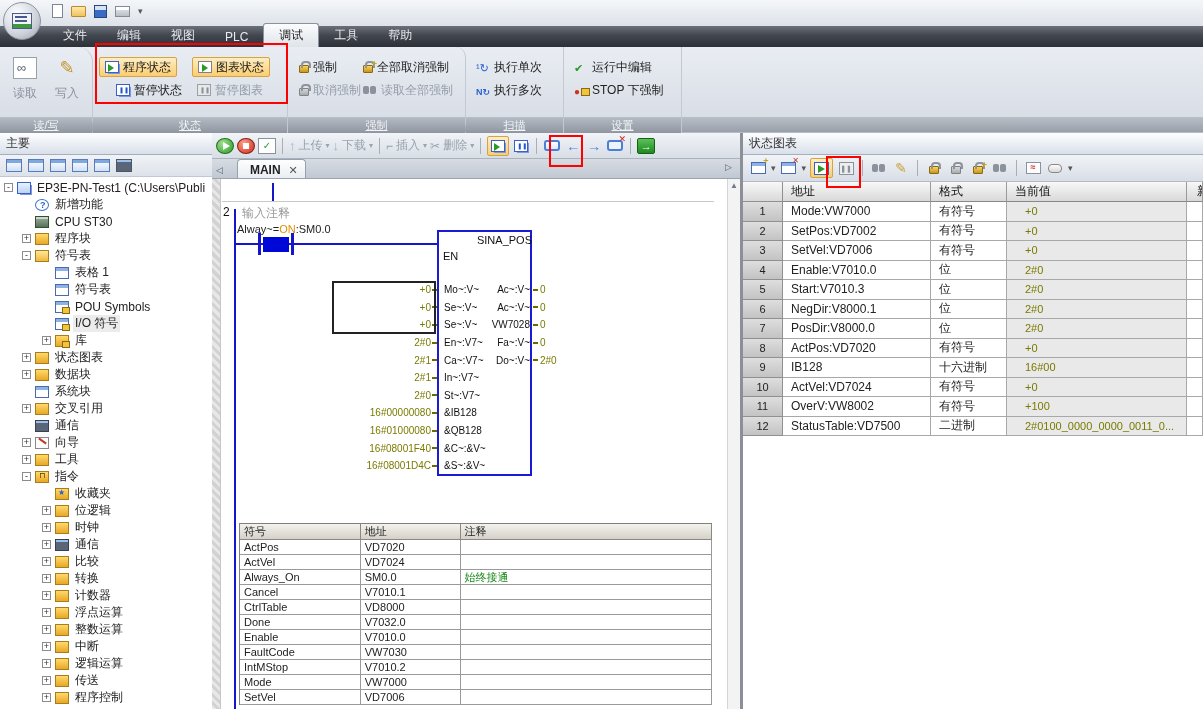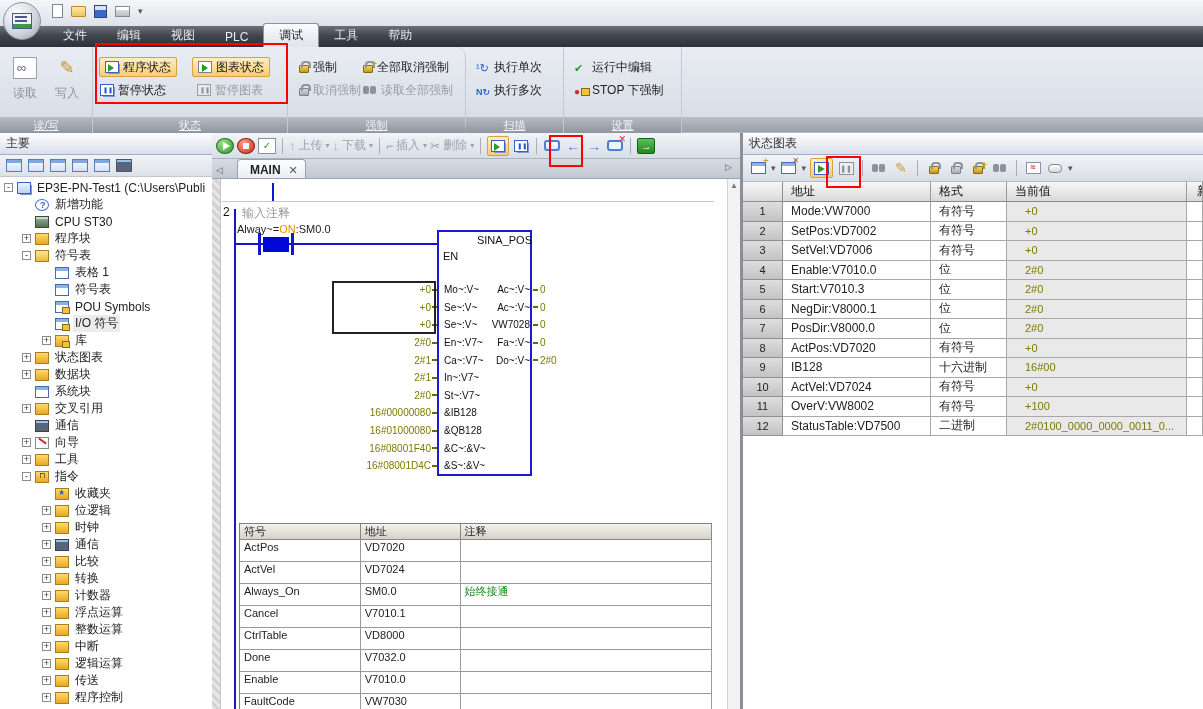--- a/index.html
+++ b/index.html
@@ -168,21 +168,21 @@
   .pv { color:#7a7a00; white-space:nowrap; }
   .lv { width:165px; display:flex; justify-content:flex-end; align-items:center; }
   .lv:not(:empty)::after { content:""; width:5px; height:2px; background:#6a6a00; margin-left:1px; }
   .ln { width:46px; padding-left:7px; white-space:nowrap; }
   .rn { width:47px; display:flex; justify-content:flex-end; white-space:nowrap; }
   .rv { display:flex; align-items:center; margin-left:3px; }
   .rv:not(:empty)::before { content:""; width:5px; height:2px; background:#6a6a00; margin-right:2px; }
 
   .symtbl { left:27px; top:344px; width:473px; border-left:1px solid #808080; border-top:1px solid #808080; font-size:11px; }
   .srow { display:flex; }
-  .scell { border-right:1px solid #9a9a9a; border-bottom:1px solid #9a9a9a; height:22px; line-height:14px;
+  .scell { border-right:1px solid #9a9a9a; border-bottom:1px solid #9a9a9a; height:15px; line-height:14px;
     padding-left:4px; background:#fff; overflow:hidden; white-space:nowrap; }
   .sh .scell { background:linear-gradient(#f4f2ee,#d5d1c9); border-right:1px solid #8c887f;
     border-bottom:1px solid #8c887f; height:16px; color:#222; }
   .c-sym { width:121px; } .c-addr { width:100px; } .c-cmt { width:252px; }
   .green { color:#1a8a1a; }
   .escroll { left:515px; top:0; width:13px; height:530px; background:#f3f3f3; border-left:1px solid #d5d5d5;
     text-align:center; }
   .escroll .up { font-size:8px; color:#707a86; line-height:14px; }
 
   
@@ -254,42 +254,42 @@
       <div class="mtab active"><span>调试</span></div>
 
       <div class="mtab"><span>工具</span></div>
 
       <div class="mtab"><span>帮助</span></div>
     </div>
 
   <div id="ribbon">
     <div class="band"></div>
 
-    <div class="rgroup" style="left:0;width:93px;">
+    <div class="rgroup" style="left:0;width:93px;border-radius:15px;">
       <div class="rbtn-lg" style="left:5px;">
         <span class="bigic ic-read"></span>
         <span>读取</span>
       </div>
       <div class="rbtn-lg" style="left:47px;">
         <span class="bigic ic-write"></span>
         <span>写入</span>
       </div>
       <div class="glabel">读/写</div>
     </div>
 
     <div class="rgroup" style="left:93px;width:195px;">
       <div class="rbtn hl" style="left:6px;top:10px;">
         <span class="ricon g-progstat"></span>
         <span>程序状态</span>
       </div>
       <div class="rbtn hl" style="left:99px;top:10px;">
         <span class="ricon g-chartstat"></span>
         <span>图表状态</span>
       </div>
-      <div class="rbtn" style="left:2px;top:33px;align-items:center;">
+      <div class="rbtn" style="left:18px;top:33px;align-items:center;">
         <span class="ricon g-pausestat"></span>
         <span>暂停状态</span>
       </div>
       <div class="rbtn dis" style="left:99px;top:33px;">
         <span class="ricon g-pausechart"></span>
         <span>暂停图表</span>
       </div>
       <div class="glabel">状态</div>
     </div>
 

